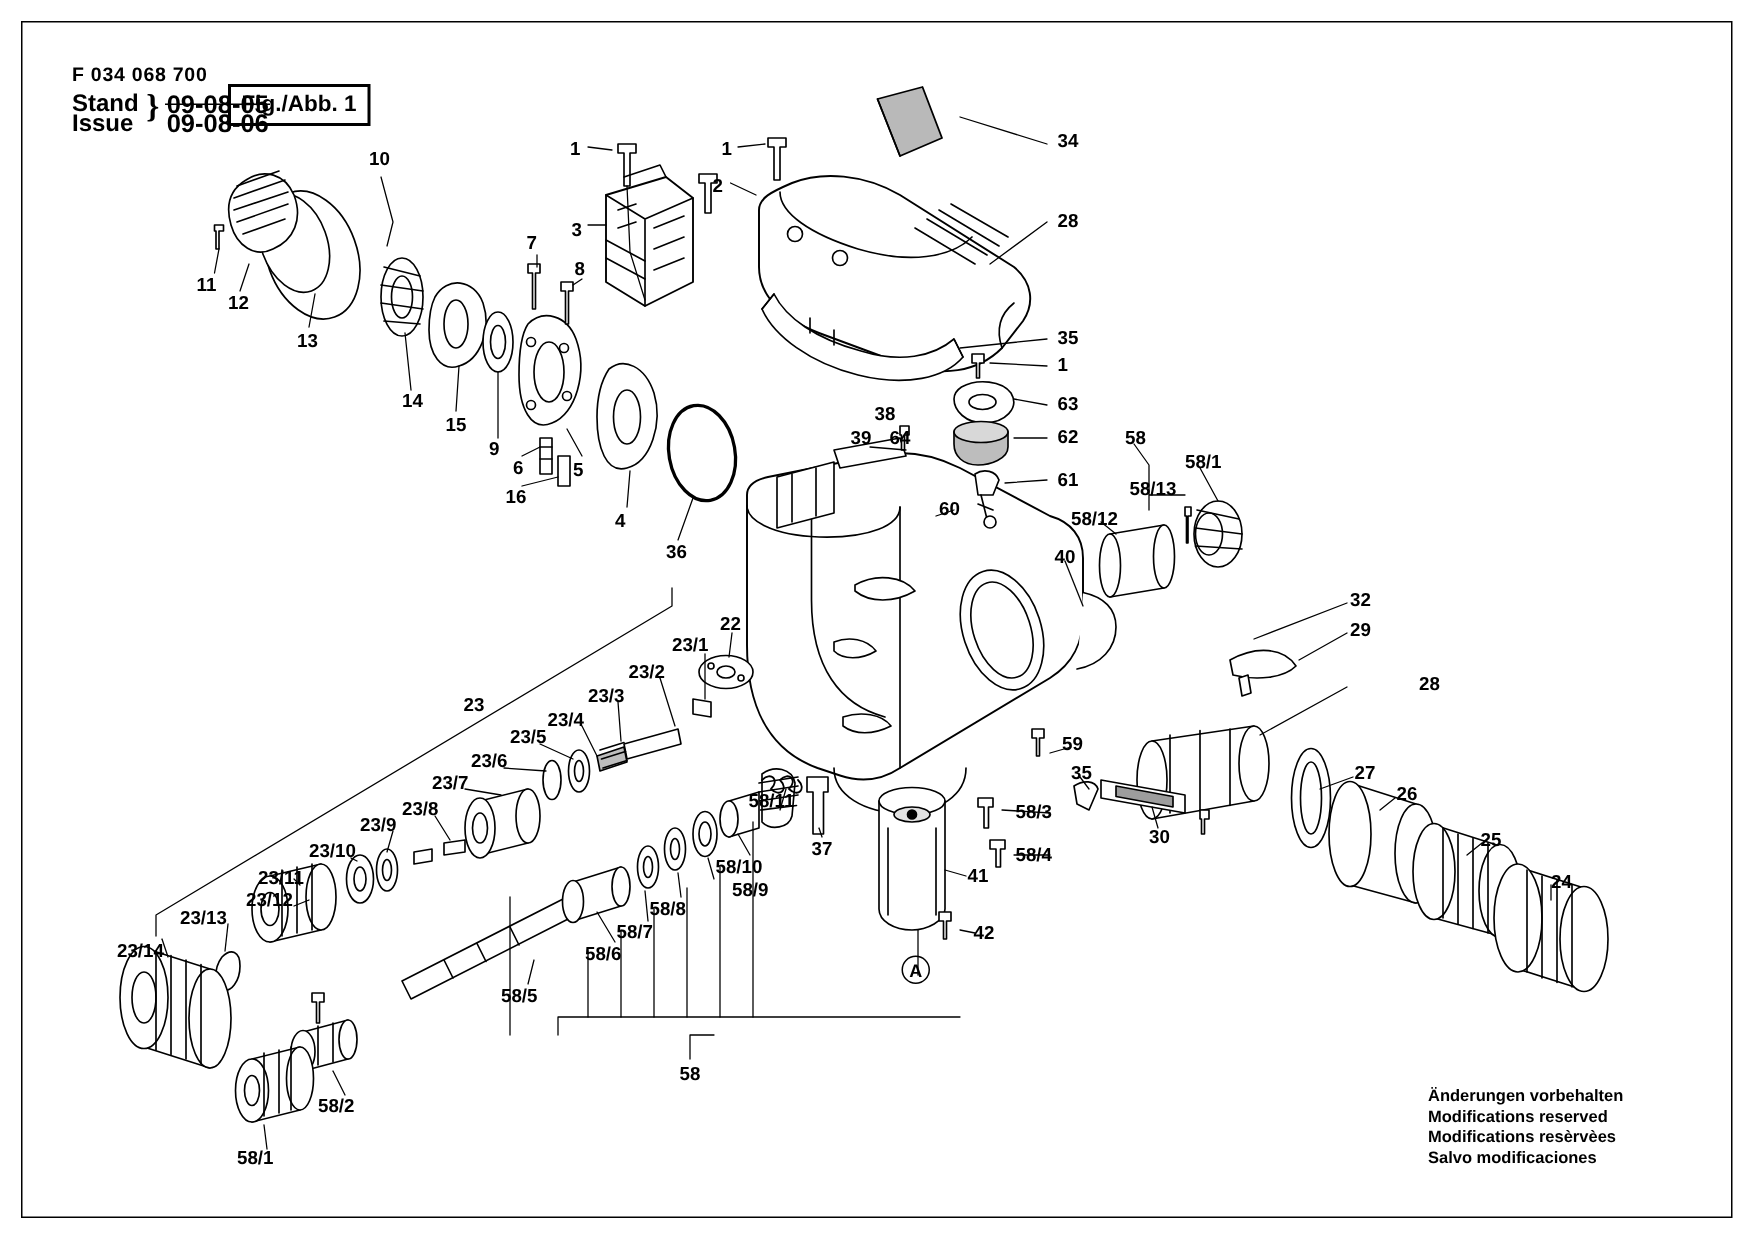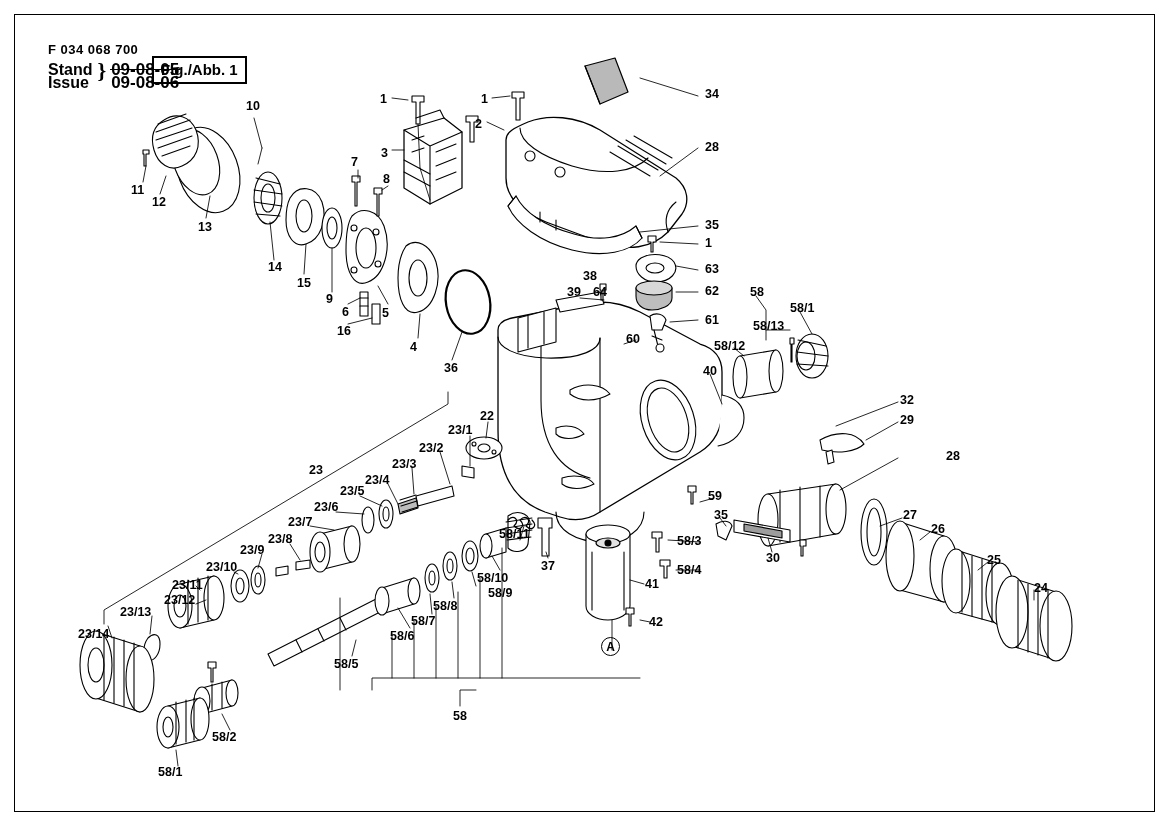--- a/index.html
+++ b/index.html
@@ -487,14 +487,20 @@
     <span class="lbl" style="left:411px; top:615px;">58/7</span>
     <span class="lbl" style="left:390px; top:630px;">58/6</span>
     <span class="lbl" style="left:334px; top:658px;">58/5</span>
     <span class="lbl" style="left:453px; top:710px;">58</span>
     <span class="lbl" style="left:212px; top:731px;">58/2</span>
     <span class="lbl" style="left:158px; top:766px;">58/1</span>
 
     <div class="circA" style="left:601px; top:637px;">A</div>
   </div>
 
+  <div class="notes">
+    <div>Änderungen vorbehalten</div>
+    <div>Modifications reserved</div>
+    <div>Modifications resèrvèes</div>
+    <div>Salvo modificaciones</div>
+  </div>
 
 </div>
 
 </body></html>

